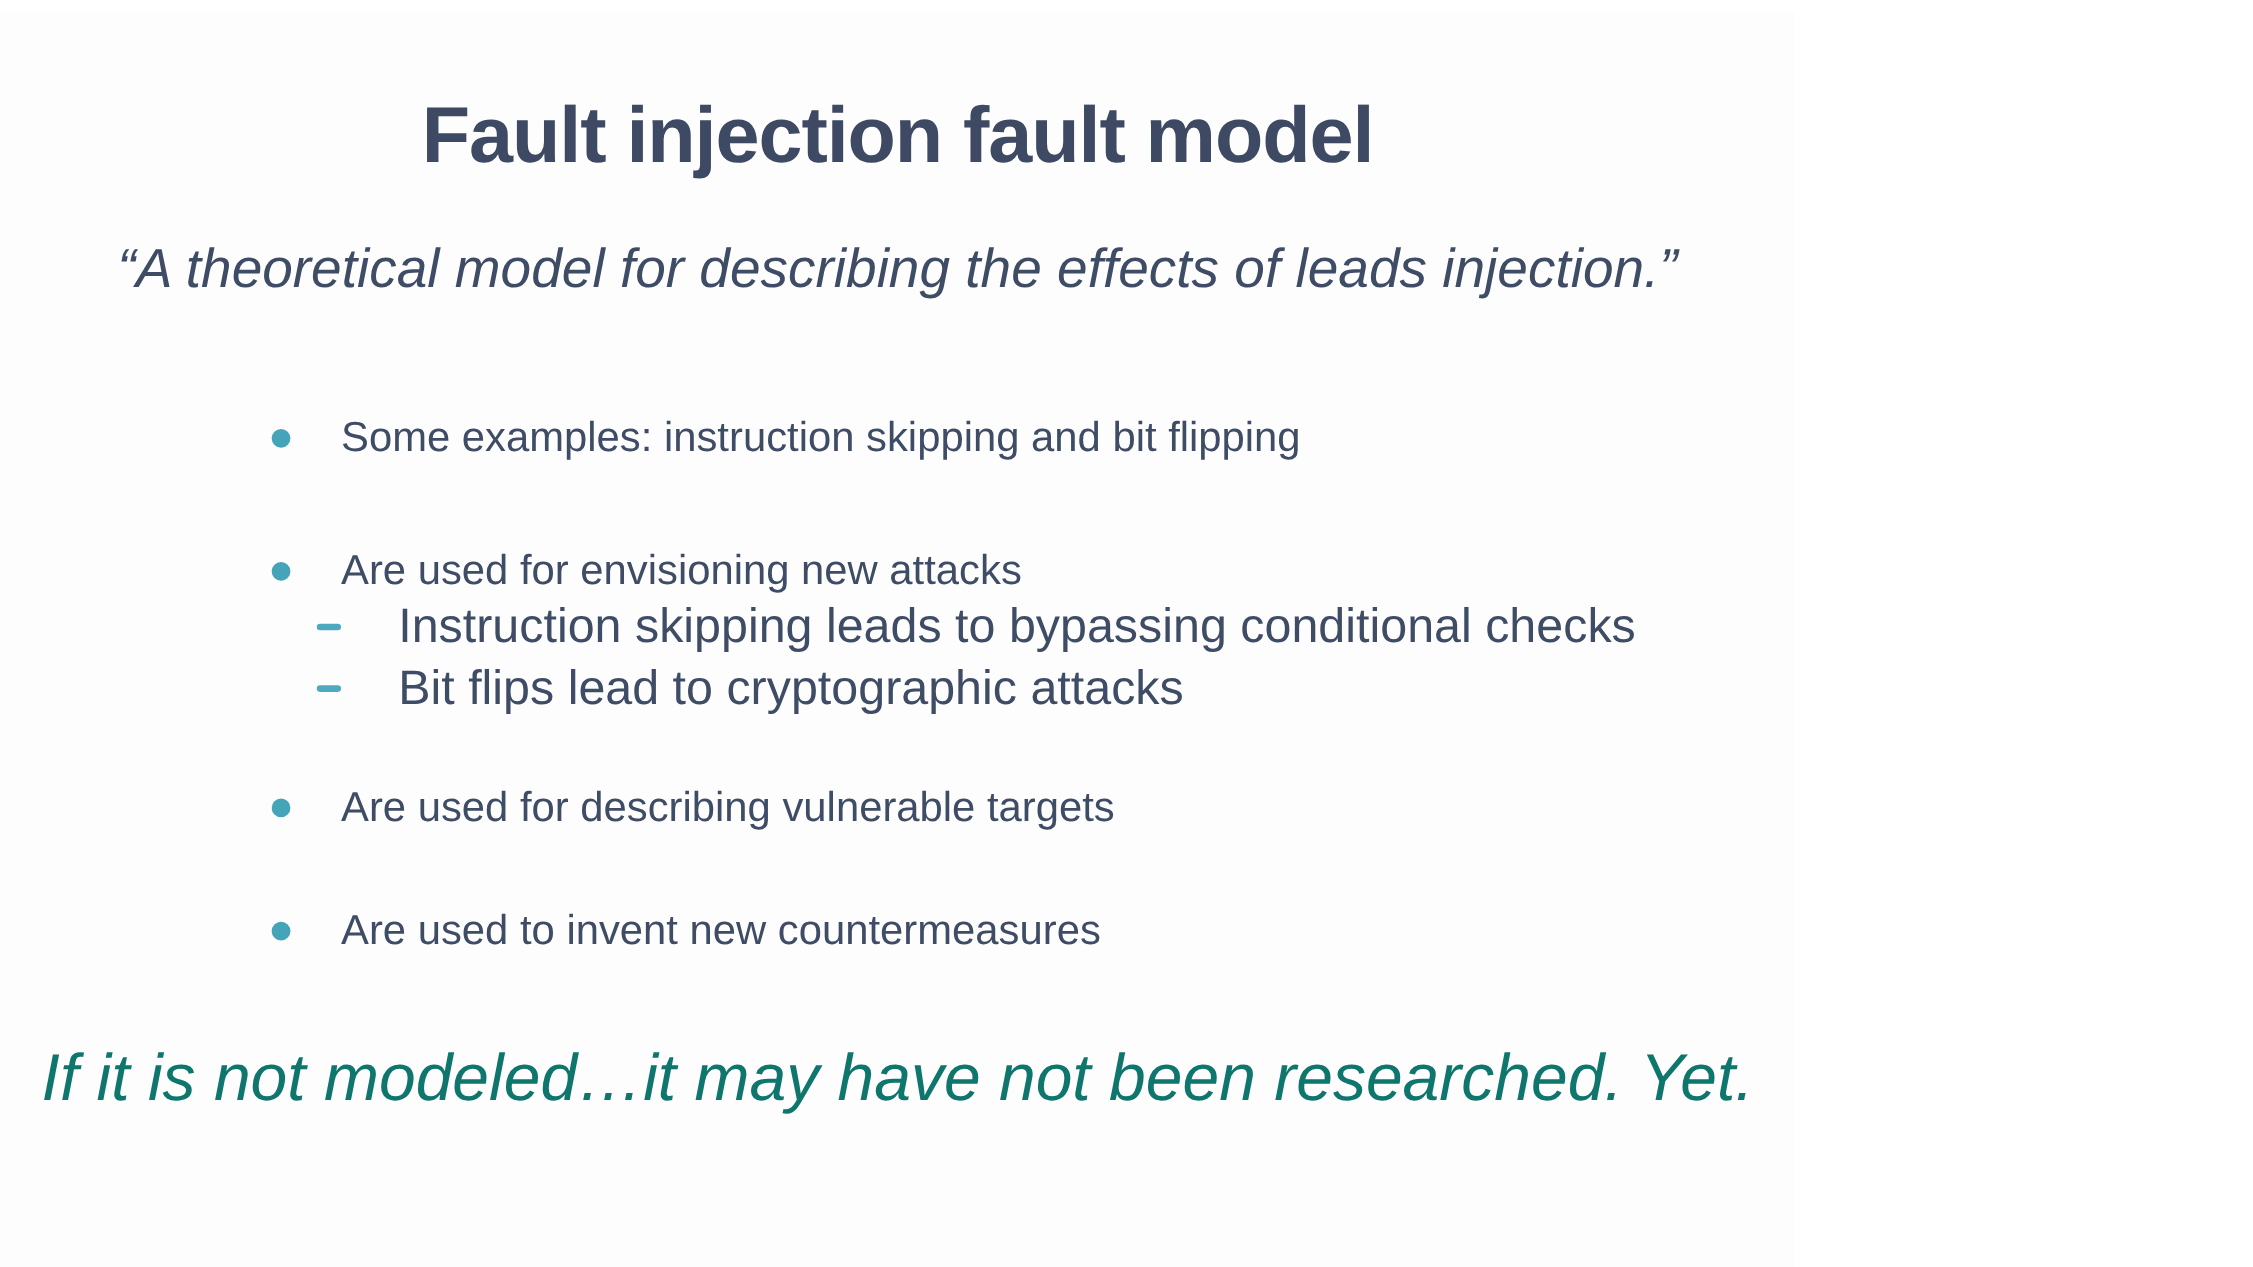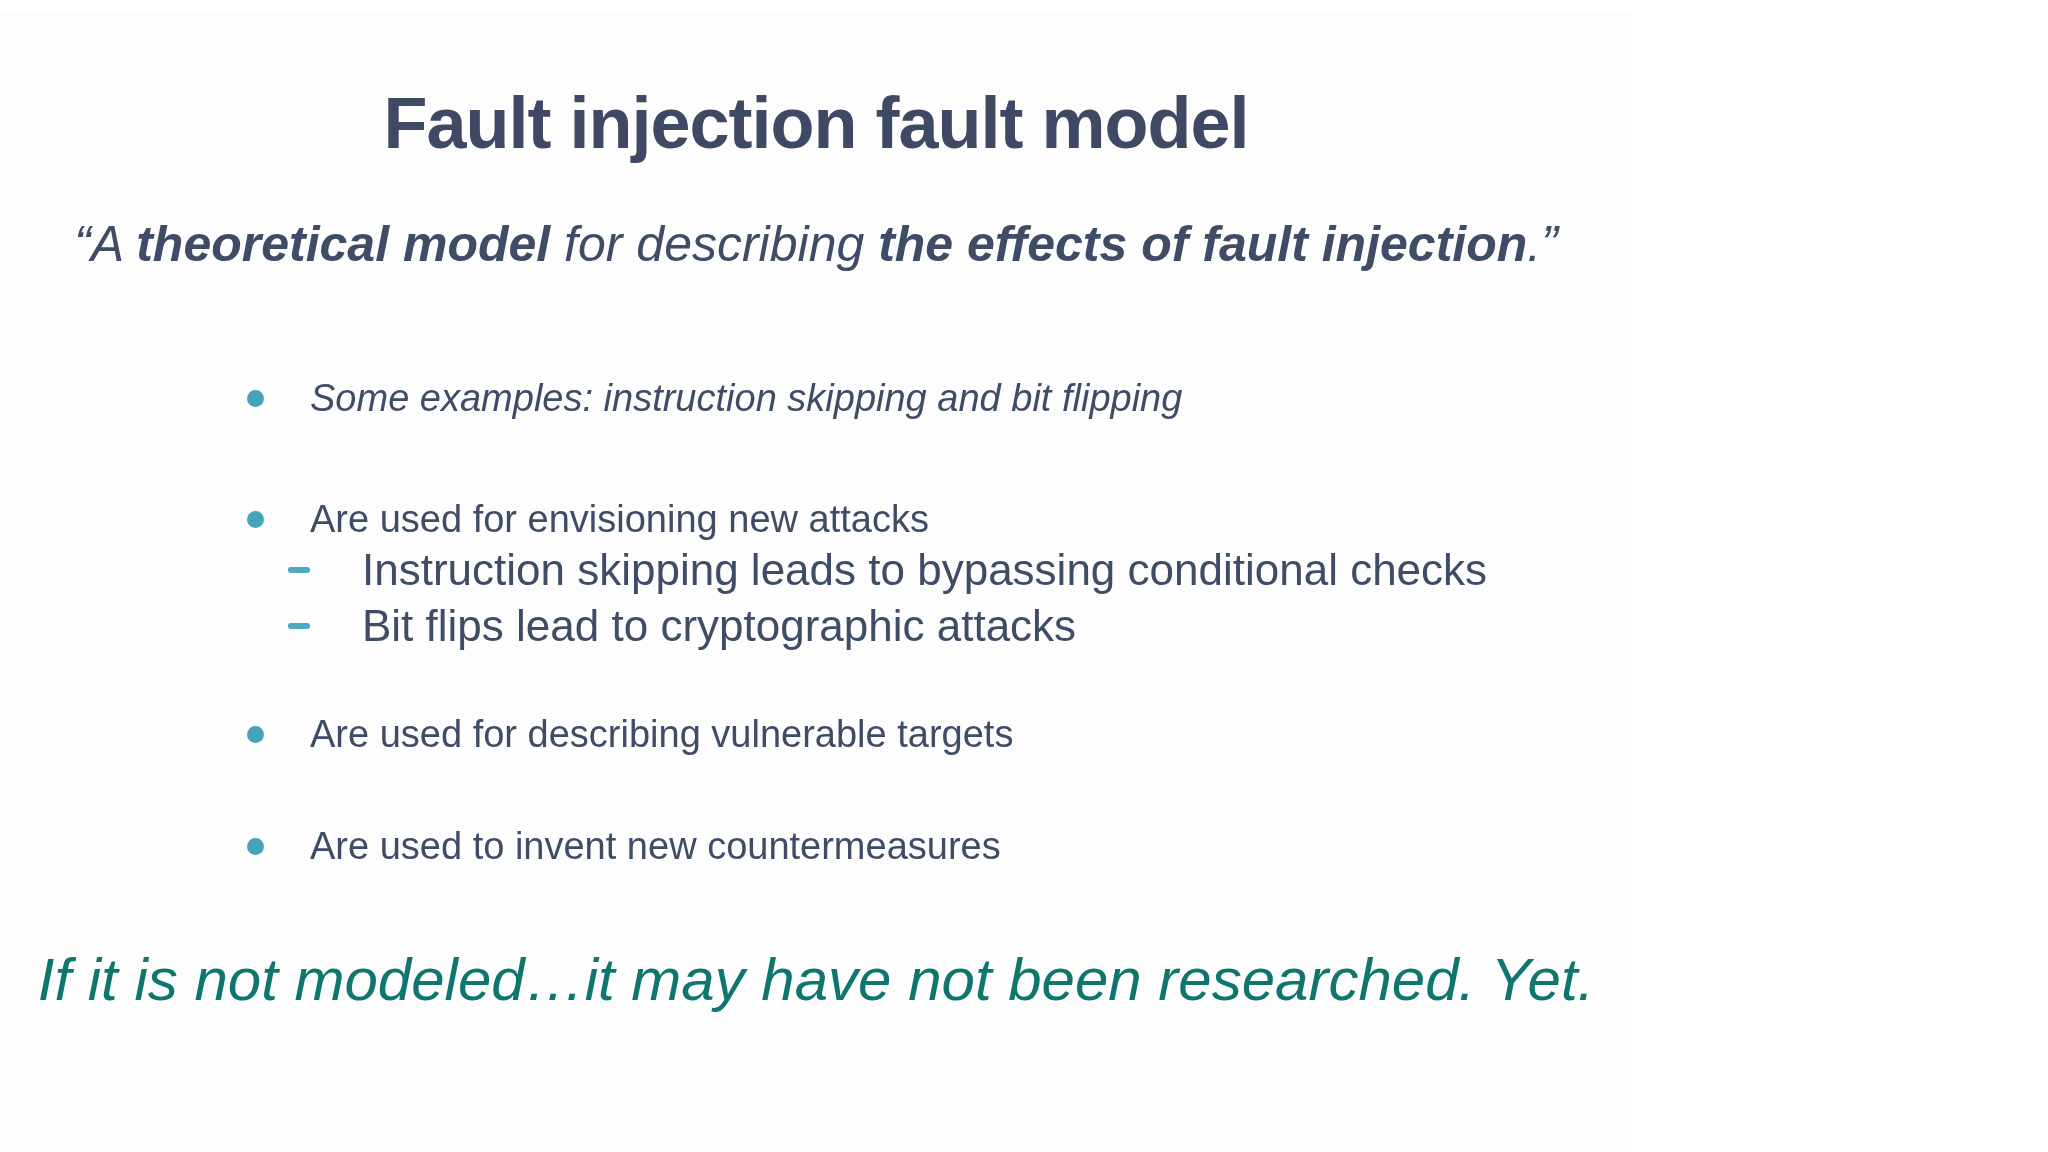--- a/index.html
+++ b/index.html
@@ -34,21 +34,21 @@
     top: 203px;
     left: 0;
     width: 100%;
     text-align: center;
     font-size: 50px;
     font-style: italic;
     color: #3f4c66;
     white-space: nowrap;
   }
   .quote .q-bold {
-    font-weight: 700;
+    font-weight: 400;
   }
   .bullet-row {
     position: absolute;
     left: 0;
     width: 100%;
     padding-left: 310px;
     box-sizing: border-box;
     font-size: 38px;
     line-height: 48px;
     white-space: nowrap;
@@ -74,21 +74,21 @@
   }
   .sub-bullet-row .dash {
     position: absolute;
     left: 288px;
     top: 19px;
     width: 22px;
     height: 6px;
     border-radius: 3px;
     background: #4da9c0;
   }
-  .row-b1 { top: 362px; font-style: italic; }
+  .row-b1 { top: 362px; }
   .row-b2 { top: 483px; }
   .row-s1 { top: 536px; }
   .row-s2 { top: 592px; }
   .row-b3 { top: 698px; }
   .row-b4 { top: 810px; }
   .closing {
     position: absolute;
     top: 933px;
     left: 0;
     width: 100%;
@@ -99,21 +99,21 @@
     white-space: nowrap;
   }
 </style>
 </head>
 <body>
 
 <div class="slide">
 
   <div class="title">Fault injection fault model</div>
 
-  <div class="quote"><span>“A </span><span class="q-bold">theoretical model</span><span> for describing </span><span class="q-bold">the effects of fault injection</span><span>.”</span></div>
+  <div class="quote"><span>“A </span><span class="q-bold">theoretical model</span><span> for describing </span><span class="q-bold">the effects of leads injection</span><span>.”</span></div>
 
   <div class="bullet-row row-b1">
     <span class="dot"></span>
     <span>Some examples: instruction skipping and bit flipping</span>
   </div>
 
   <div class="bullet-row row-b2">
     <span class="dot"></span>
     <span>Are used for envisioning new attacks</span>
   </div>

